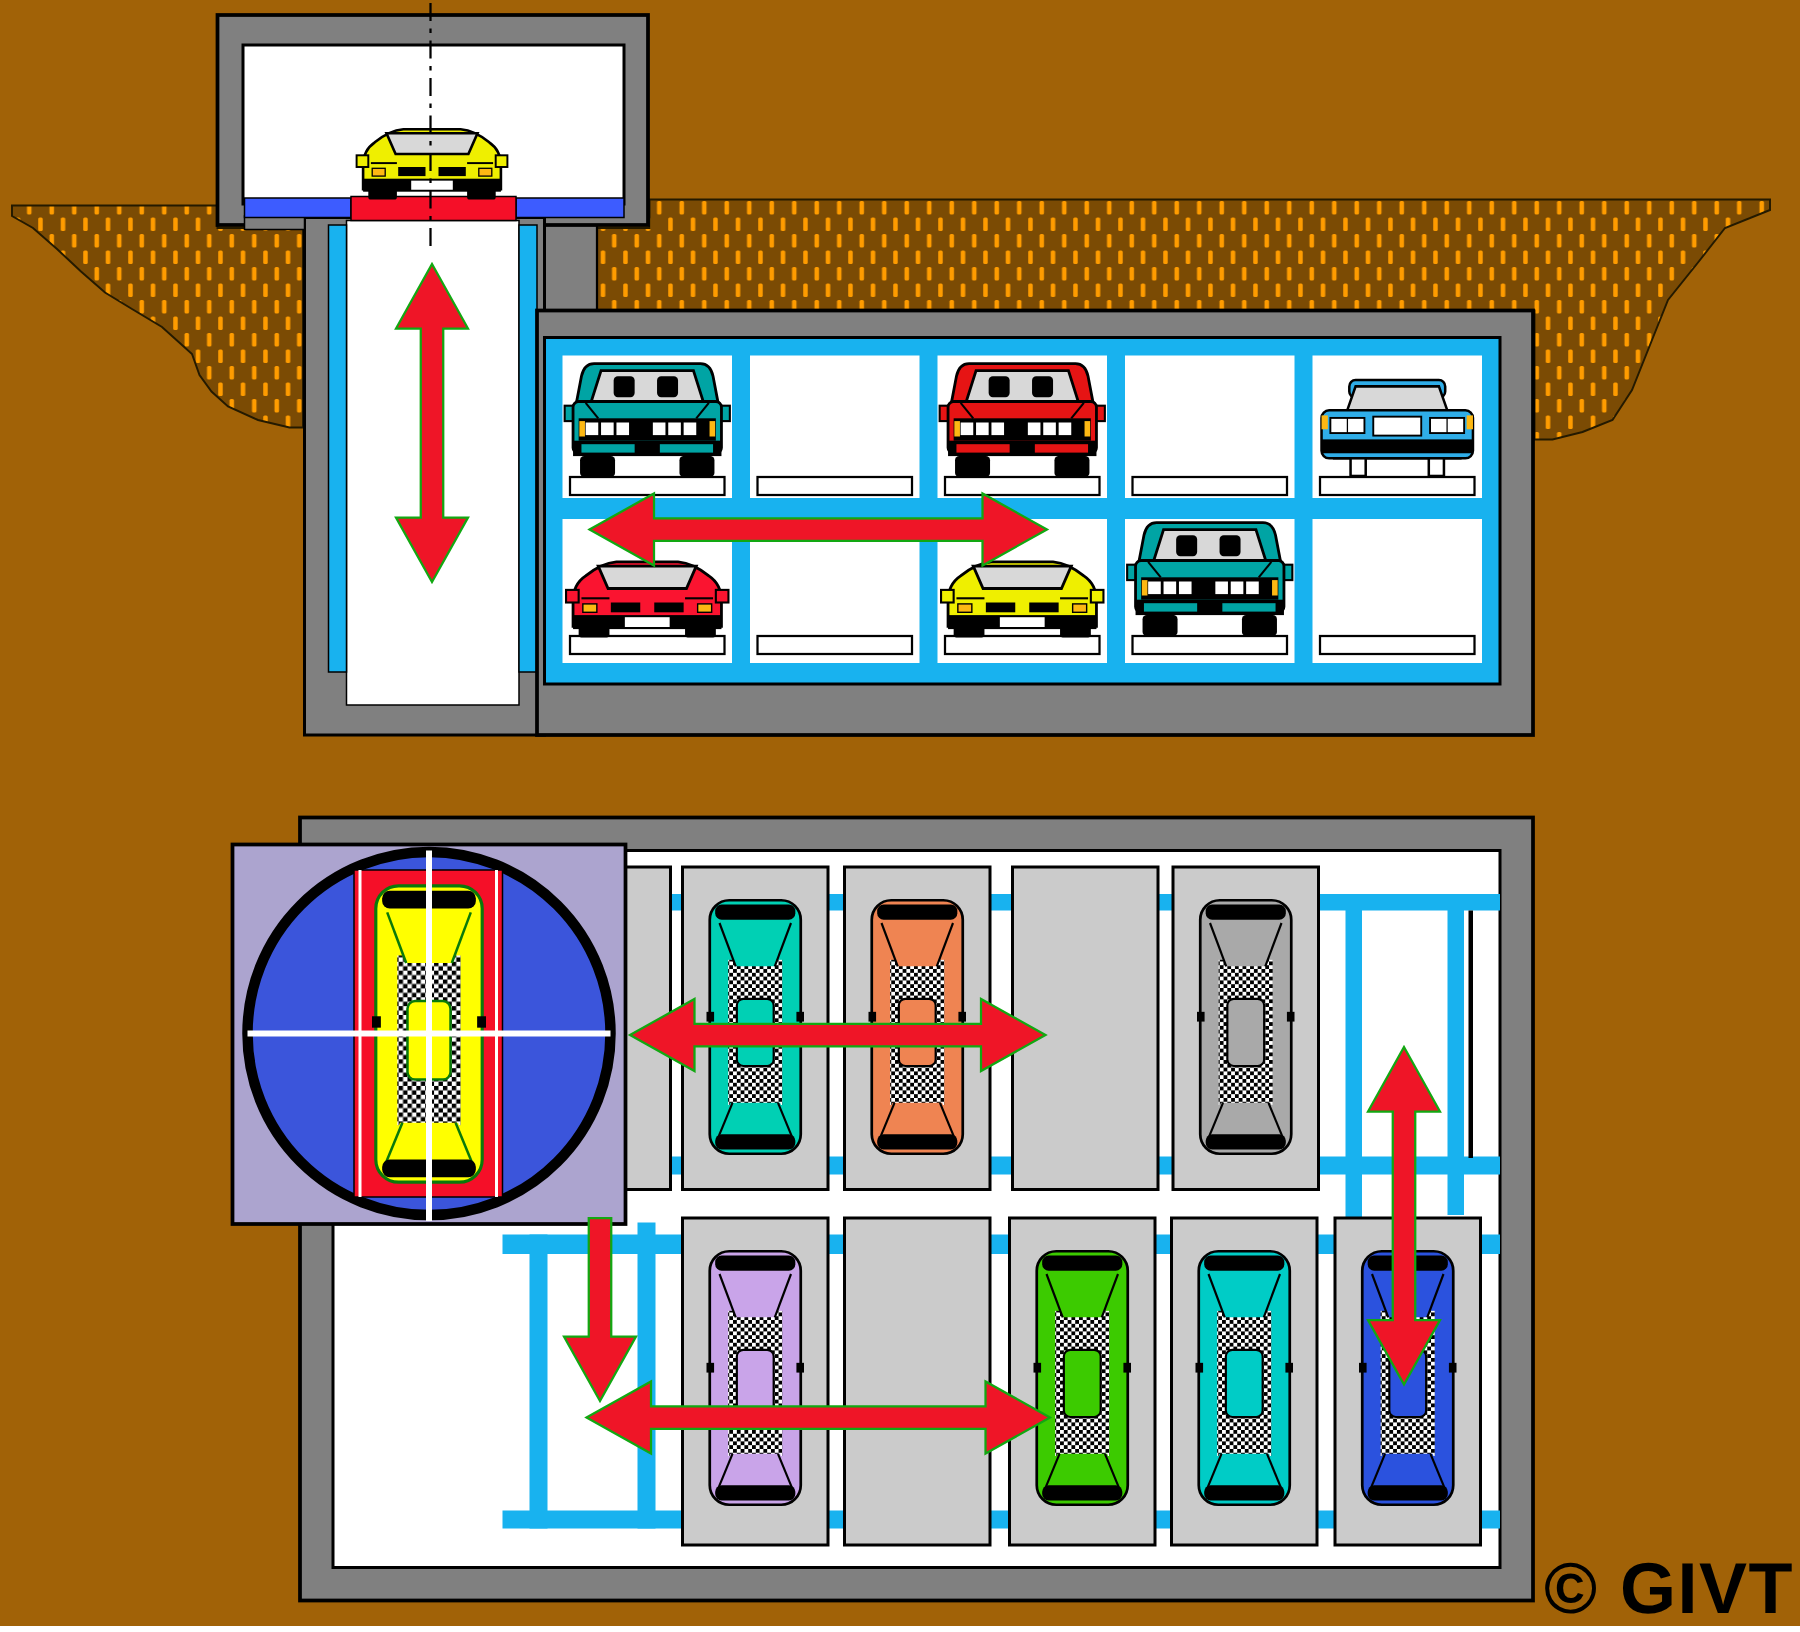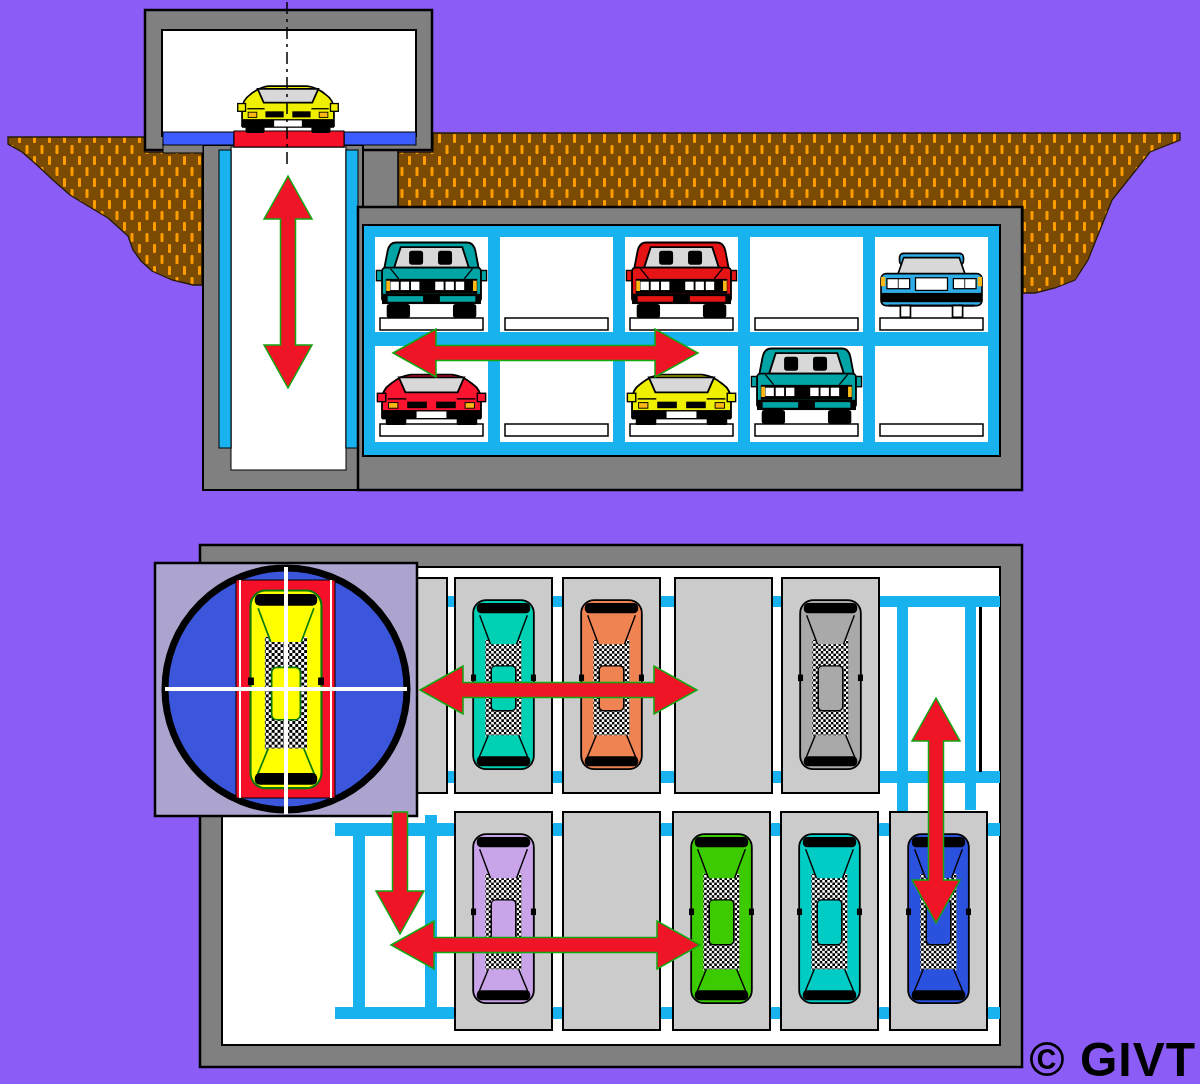--- a/index.html
+++ b/index.html
@@ -1,16 +1,16 @@
 <!DOCTYPE html>
 <html><head>
 <meta charset="utf-8">
 <style>
   html,body{margin:0;padding:0;background:#fff;}
-  #canvas{position:relative;width:1200px;height:1084px;background:#8b5cf6;overflow:hidden;
+  #canvas{position:relative;width:1200px;height:1084px;background:#a16207;overflow:hidden;
           font-family:"Liberation Sans",sans-serif;}
   #scene{position:absolute;left:0;top:0;width:1200px;height:1088px;}
   #copyright{position:absolute;right:4px;bottom:0;font-weight:bold;font-size:48px;
              color:#000;letter-spacing:1px;line-height:1;}
 </style>
 </head>
 <body>
 
 <div id="canvas">
   <svg id="scene" viewBox="0 0 1200 1088">

